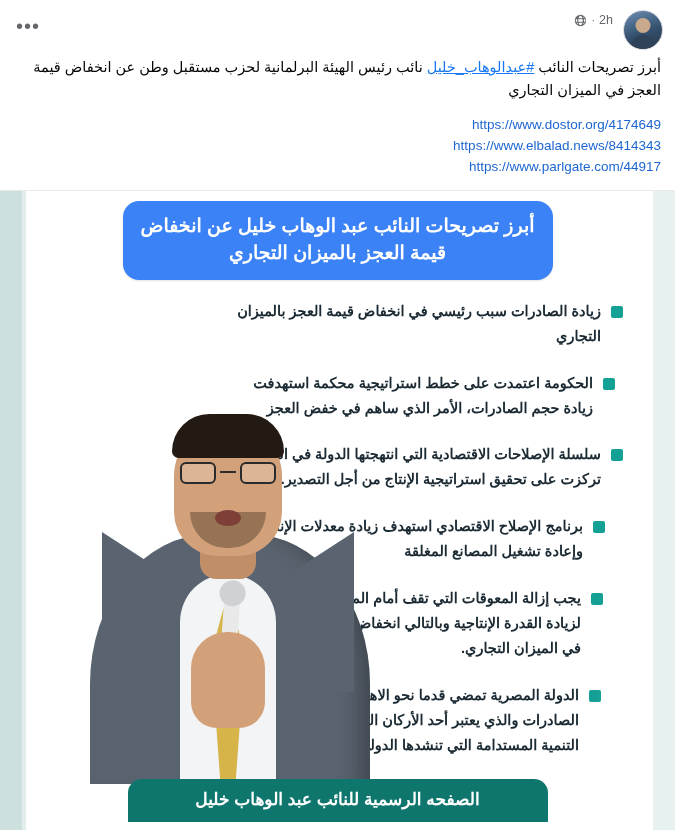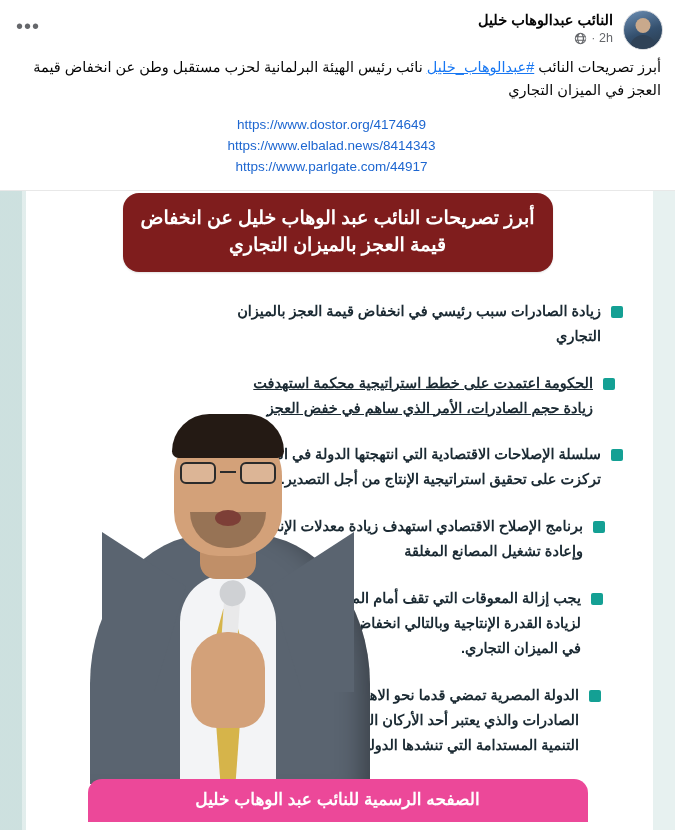--- a/index.html
+++ b/index.html
@@ -116,21 +116,21 @@
     line-height: 1.62;
     color: #050505;
     word-wrap: break-word;
   }
   .hashtag {
     color: #1877f2;
   }
   .link-list {
     margin-top: 12px;
     direction: ltr;
-    text-align: center;
+    text-align: right;
   }
   .link-list a {
     display: block;
     color: #1d66d0;
     font-size: 13.5px;
     line-height: 1.55;
     text-decoration: none;
     word-break: break-all;
   }
 
@@ -164,25 +164,25 @@
     top: 0; bottom: 0;
     width: 22px;
     background: #0f7368;
     opacity: .10;
   }
   .poster-frame-l { left: 0; }
   .poster-frame-r { right: 0; }
 
   .poster-title {
     position: absolute;
-    top: 2px;
+    top: 10px;
     left: 50%;
     transform: translateX(-50%);
     width: 430px;
-    background: #7f1d1d;
+    background: #3b82f6;
     border-radius: 16px;
     padding: 11px 16px 13px 16px;
     text-align: center;
     color: #ffffff;
     direction: rtl;
     box-shadow: 0 1px 2px rgba(0,0,0,.12);
   }
   .poster-title span {
     display: block;
     font-size: 19px;
@@ -216,21 +216,21 @@
     font-size: 14.5px;
     font-weight: bold;
     color: #1b2a33;
     line-height: 1.72;
     text-align: right;
     flex: 1 1 auto;
   }
   
   .bullets .b0 .bullet-text { max-width: 400px; }
   .bullets .b1 { padding-right: 8px; }
-  .bullets .b1 .bullet-text { max-width: 360px; text-decoration: underline; }
+  .bullets .b1 .bullet-text { max-width: 360px; }
   .bullets .b2 { padding-right: 0px; }
   .bullets .b2 .bullet-text { max-width: 420px; }
   .bullets .b3 { padding-right: 18px; }
   .bullets .b3 .bullet-text { max-width: 330px; }
   .bullets .b4 { padding-right: 20px; }
   .bullets .b4 .bullet-text { max-width: 300px; }
   .bullets .b5 { padding-right: 22px; }
   .bullets .b5 .bullet-text { max-width: 280px; }
 
   
@@ -389,22 +389,22 @@
     height: 26px;
     border-radius: 50%;
     background: #cfd1d4;
   }
 
   .poster-footer {
     position: absolute;
     left: 50%;
     bottom: 8px;
     transform: translateX(-50%);
-    width: 500px;
-    background: #ec4899;
+    width: 420px;
+    background: #0f766e;
     border-radius: 14px 14px 0 0;
     padding: 10px 14px 12px 14px;
     text-align: center;
     color: #fff;
     direction: rtl;
     z-index: 4;
   }
   .poster-footer span {
     font-size: 17px;
     font-weight: bold;
@@ -412,21 +412,20 @@
   }
 </style>
 </head>
 <body>
 
 <div class="post">
 
   <div class="post-header">
     <div class="avatar"></div>
     <div class="header-text">
-      <div class="page-name">النائب عبدالوهاب خليل</div>
       <div class="meta-row">
         <span>2h</span>
         <span class="meta-dot">·</span>
         <span class="globe-icon">
           <svg width="13" height="13" viewBox="0 0 16 16" fill="#65676b" aria-hidden="true">
             <path d="M8 1a7 7 0 100 14A7 7 0 008 1zm0 1.2c.9 0 1.9 1.2 2.4 3.1H5.6C6.1 3.4 7.1 2.2 8 2.2zM4.3 5.3A8.7 8.7 0 015.5 3 5.9 5.9 0 003.1 5.3h1.2zm-1.7 1.2h1.5A12 12 0 003.9 8c0 .5 0 1 .1 1.5H2.6A5.8 5.8 0 012.2 8c0-.5.1-1 .4-1.5zm.5 4.2h1.2c.3.9.7 1.7 1.2 2.3a5.9 5.9 0 01-2.4-2.3zM8 13.8c-.9 0-1.9-1.2-2.4-3.1h4.8c-.5 1.9-1.5 3.1-2.4 3.1zm2.7-4.3H5.3A10.6 10.6 0 015.2 8c0-.5 0-1 .1-1.5h5.4c.1.5.1 1 .1 1.5s0 1-.1 1.5zm.2 3.5c.5-.6.9-1.4 1.2-2.3h1.2a5.9 5.9 0 01-2.4 2.3zm1.4-3.5c.1-.5.1-1 .1-1.5s0-1-.1-1.5h1.5c.3.5.4 1 .4 1.5s-.1 1-.4 1.5H12.3zm-.2-4.2c-.3-.9-.7-1.7-1.2-2.3a5.9 5.9 0 012.4 2.3h-1.2z"></path>
           </svg>
         </span>
       </div>
     </div>

